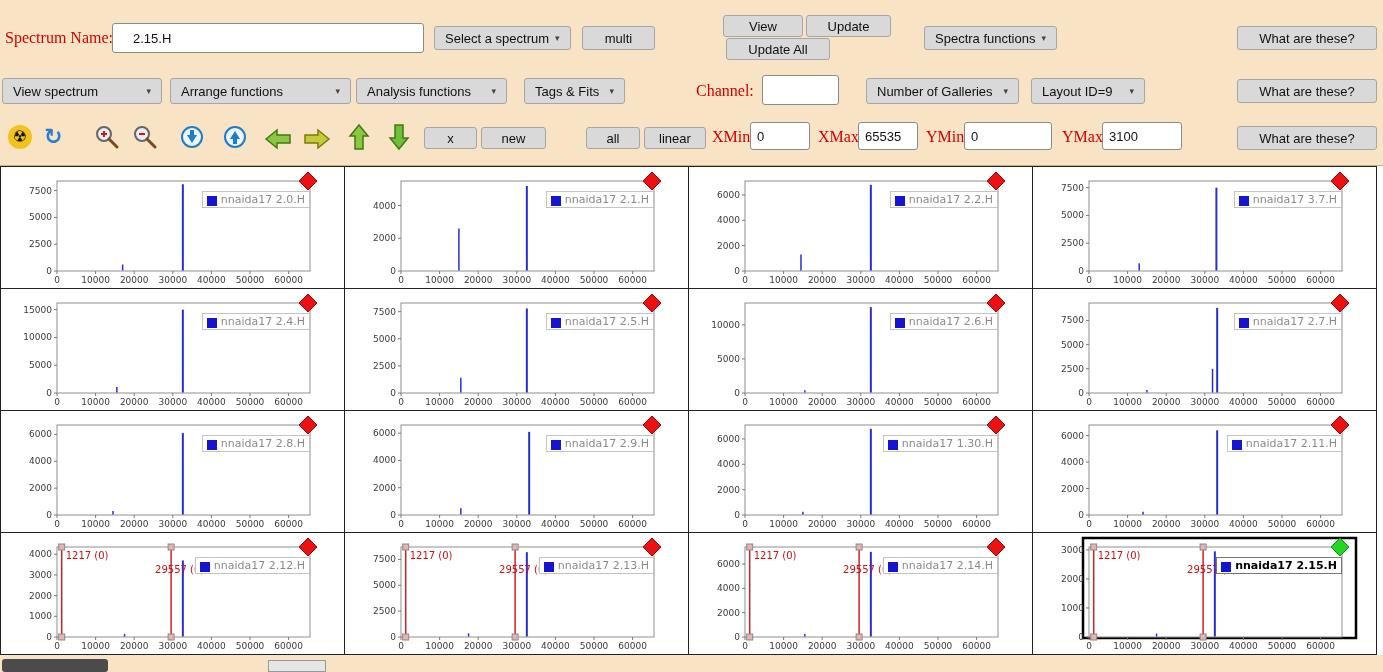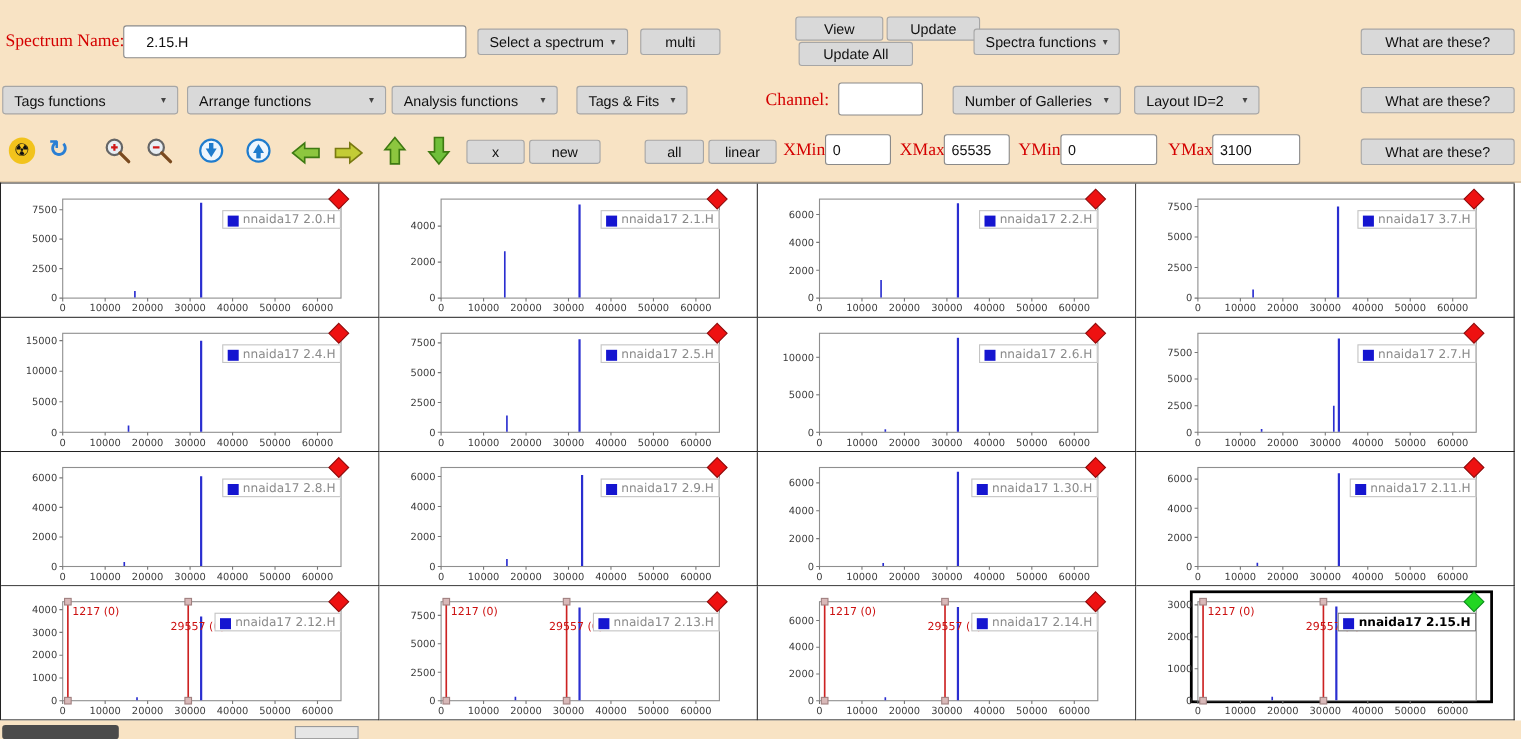--- a/index.html
+++ b/index.html
@@ -49,30 +49,30 @@
   </button>
   <button class="btn" style="left:723px;top:15px;width:80px;height:22px">
     <span>View</span>
   </button>
   <button class="btn" style="left:806px;top:15px;width:85px;height:22px">
     <span>Update</span>
   </button>
   <button class="btn" style="left:726px;top:38px;width:104px;height:22px">
     <span>Update All</span>
   </button>
-  <button class="btn" style="left:885px;top:26px">
+  <button class="btn" style="left:924px;top:26px">
     <span>Spectra functions</span>
     <span class="chev">▾</span>
   </button>
   <button class="btn" style="left:1237px;top:26px;width:140px">
     <span>What are these?</span>
   </button>
 
   <button class="btn" style="left:2px;top:78px;width:160px;height:26px;justify-content:space-between">
-    <span>Tags functions</span>
+    <span>View spectrum</span>
     <span class="chev">▾</span>
   </button>
   <button class="btn" style="left:170px;top:78px;width:181px;height:26px;justify-content:space-between">
     <span>Arrange functions</span>
     <span class="chev">▾</span>
   </button>
   <button class="btn" style="left:356px;top:78px;width:151px;height:26px;justify-content:space-between">
     <span>Analysis functions</span>
     <span class="chev">▾</span>
   </button>
@@ -80,21 +80,21 @@
     <span>Tags &amp; Fits</span>
     <span class="chev">▾</span>
   </button>
   <div class="rlabel" style="left:696px;top:82px">Channel:</div>
   <input class="tinput" style="left: 762px; top: 75px; width: 77px; height: 30px;" value="">
   <button class="btn" style="left:866px;top:78px;width:153px;height:26px;justify-content:space-between">
     <span>Number of Galleries</span>
     <span class="chev">▾</span>
   </button>
   <button class="btn" style="left:1031px;top:78px;width:114px;height:26px;justify-content:space-between">
-    <span>Layout ID=2</span>
+    <span>Layout ID=9</span>
     <span class="chev">▾</span>
   </button>
   <button class="btn" style="left:1237px;top:79px;width:140px">
     <span>What are these?</span>
   </button>
 
   <button class="iconbtn" style="left:8px;top:125px">
     <span class="glyph-circle">☢</span>
   </button>
   <button class="iconbtn" style="left:44px;top:125px">

